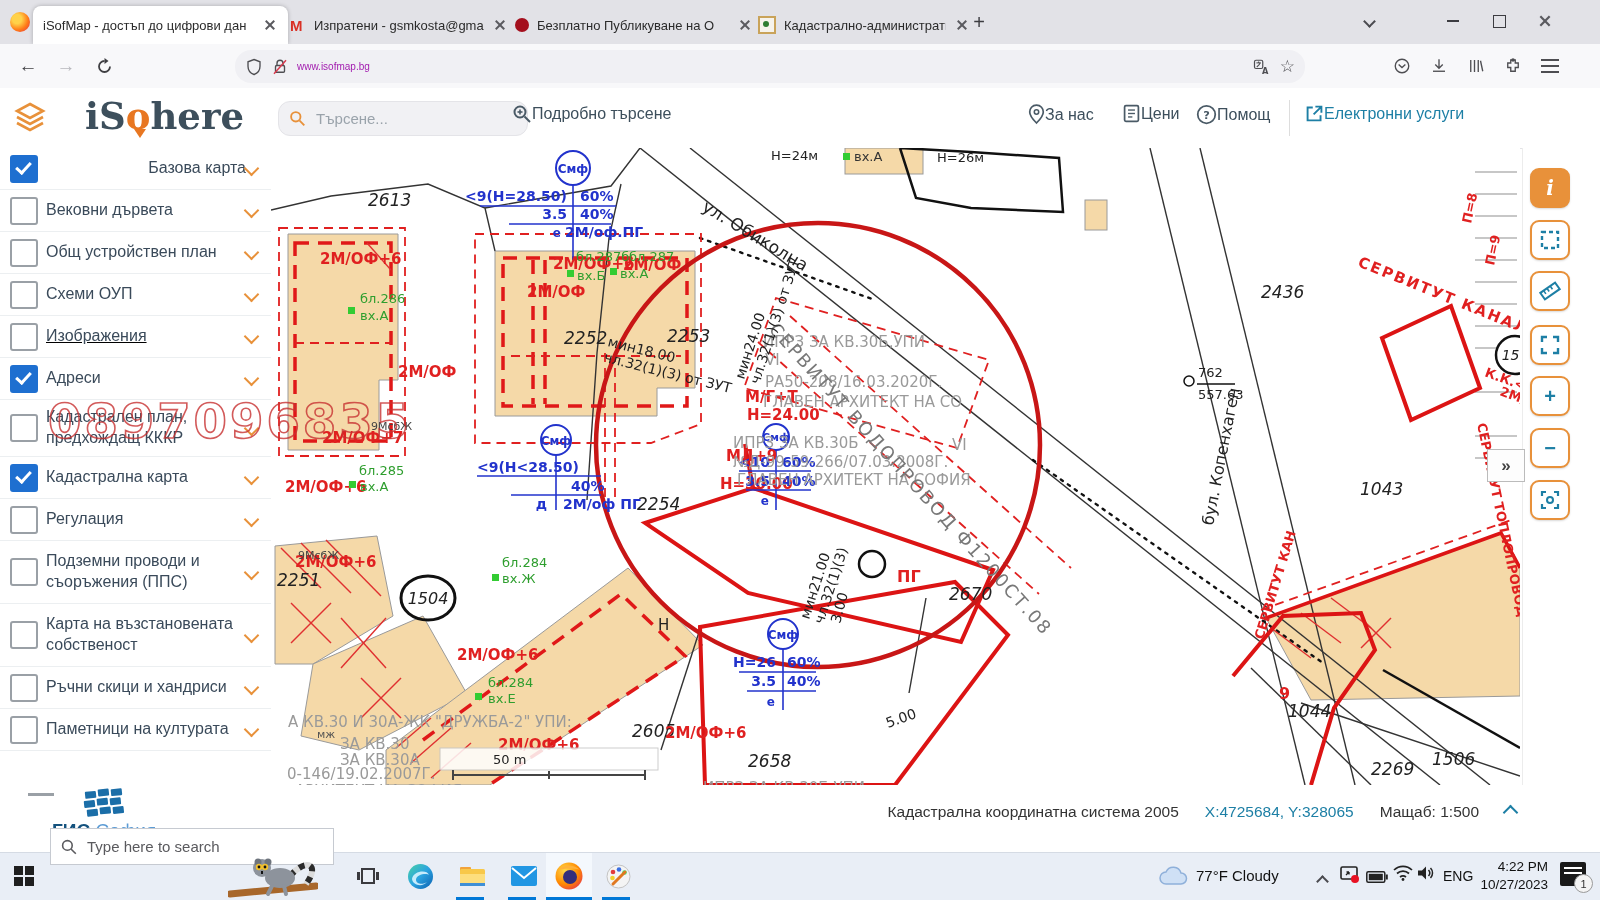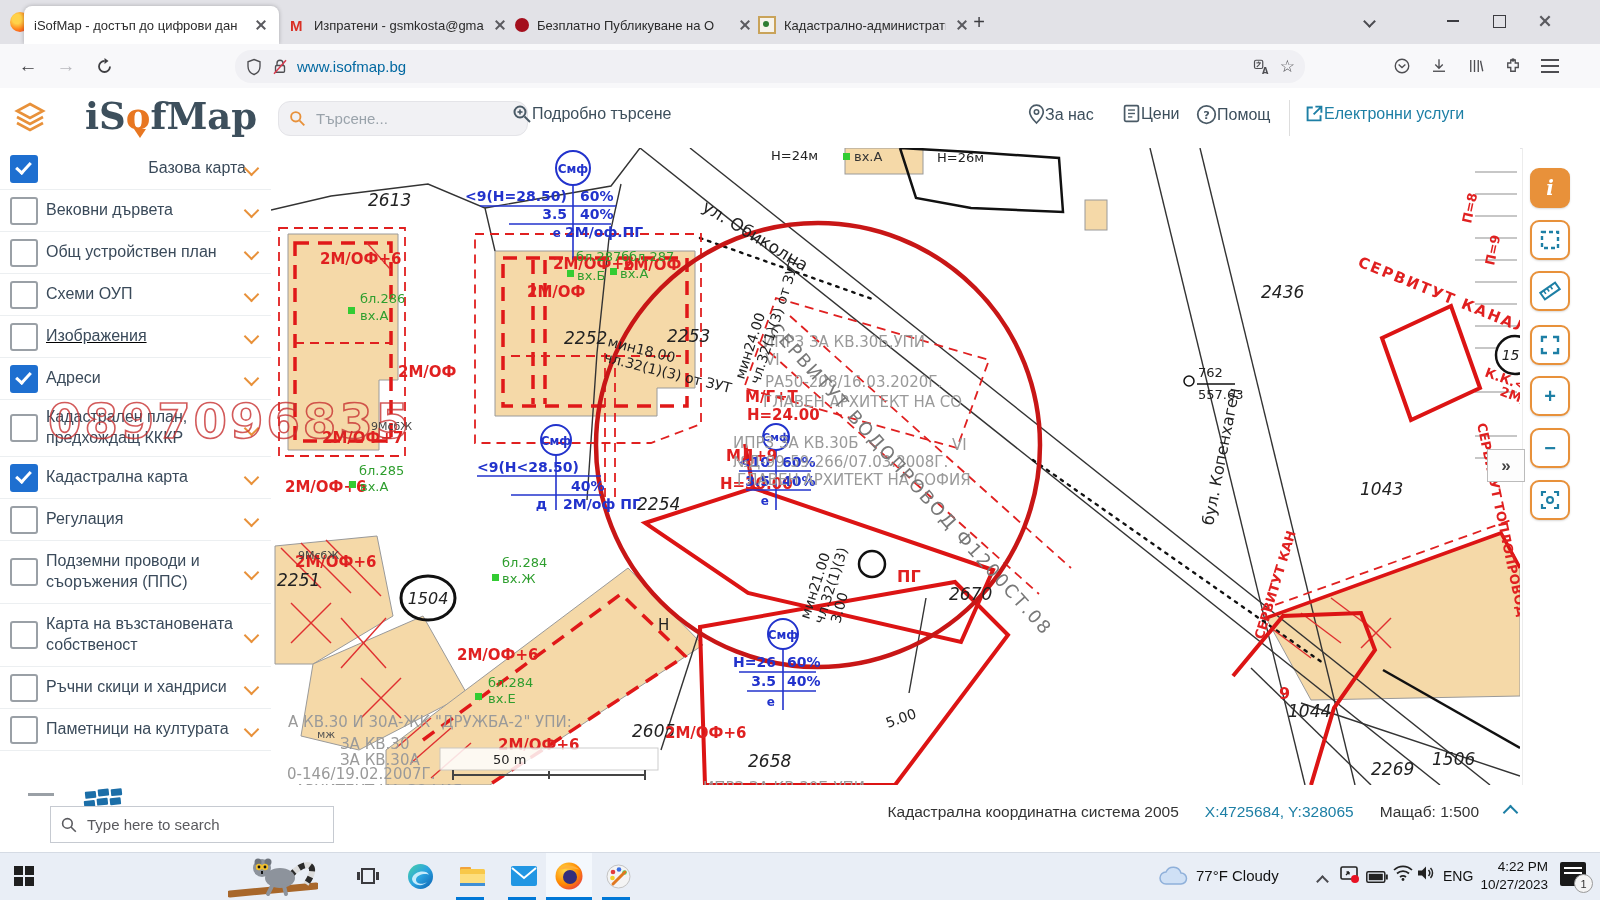--- a/index.html
+++ b/index.html
@@ -24,21 +24,21 @@
   .newtab{left:966px;top:10px;width:26px;height:26px;font-size:20px;color:#3c3c41;text-align:center;line-height:25px;border-radius:4px;cursor:pointer;}
   .winbtn{top:6px;width:34px;height:30px;display:flex;align-items:center;justify-content:center;cursor:pointer;}
   .mindash{width:12px;height:2px;background:#3c3c41;}
   .restbox{width:11px;height:11px;border:1.5px solid #3c3c41;background:transparent;}
   .navbar{left:0;top:44px;width:1600px;height:44px;background:#f8f8fa;border-bottom:1px solid #d8d8dc;}
   .navic{top:52px;width:28px;height:28px;display:flex;align-items:center;justify-content:center;
          font-size:19px;color:#3e3e42;border-radius:4px;cursor:pointer;}
   .navic.dis{color:#b7b7bc;}
   .urlbar{left:235px;top:50px;width:1050px;height:33px;background:#f0f0f4;border-radius:16px;
           display:flex;align-items:center;padding:0 10px;gap:8px;}
-  .urltxt{font-size:15px;color:#0369a1;flex:1;}
+  .urltxt{font-size:10px;color:#a21caf;flex:1;}
   .chev{display:inline-block;width:9px;height:9px;border-right:2.5px solid #e8913a;border-bottom:2.5px solid #e8913a;transform:rotate(45deg);}
   .chev.dark{border-color:#4a4a4f;width:7px;height:7px;border-width:2px;}
   .chev.up{transform:rotate(-135deg);}
   .chev.teal{border-color:#1d7fa5;}
   
   .siteheader{left:0;top:88px;width:1600px;height:60px;background:#fff;border-bottom:1px solid #e3e3e6;}
   .logotext{font-family:"DejaVu Serif","Liberation Serif",serif;font-weight:bold;font-size:37px;color:#3d4f5c;}
   .logotext .o{color:#e87722;position:relative;}
   .logotext .o::after{content:"";position:absolute;left:8px;bottom:-6px;border:6px solid transparent;border-top:9px solid #e87722;}
   .hsearch{left:278px;top:101px;width:228px;height:33px;background:#f1f1f4;border:1px solid #e4e4e8;border-radius:12px;
@@ -69,21 +69,21 @@
   
   .statusbar{left:0;top:785px;width:1600px;height:67px;background:#fff;}
   .statustxt{right:84px;top:803px;display:flex;gap:26px;align-items:center;font-size:15.5px;color:#333;position:absolute;}
   .coordteal{color:#1d7fa5;}
   .gislogo{left:52px;top:788px;display:flex;flex-direction:column;align-items:center;}
   .gistext{font-size:19px;margin-top:2px;}
   .gistext b{color:#14527e;} .gistext span{color:#5b9bd5;}
   .stub{left:28px;top:793px;width:26px;height:3px;background:#9aa0a6;}
   
   .taskbar{left:0;top:852px;width:1600px;height:48px;background:#e9eef6;border-top:1px solid #d5dbe4;}
-  .tsearch{left:50px;top:806px;width:262px;height:35px;background:#fff;border:1px solid #c6cad1;display:flex;align-items:center;gap:10px;padding:0 10px;}
+  .tsearch{left:50px;top:828px;width:262px;height:35px;background:#fff;border:1px solid #c6cad1;display:flex;align-items:center;gap:10px;padding:0 10px;}
   .tsearch .ph{color:#5a5a5e;font-size:15px;}
   .tkicon{top:860px;width:32px;height:32px;display:flex;align-items:center;justify-content:center;cursor:pointer;}
   .fxtile{left:546px;top:853px;width:46px;height:46px;background:#f4f8fd;display:flex;align-items:center;justify-content:center;cursor:pointer;}
   .runline{top:897px;height:3px;background:#0078d7;position:absolute;}
   .traytxt{font-size:14px;color:#111;}
   .timeblk{right:52px;top:858px;position:absolute;text-align:right;font-size:13.5px;color:#111;line-height:1.35;cursor:pointer;margin-left:40px;}
   .notif{right:14px;top:862px;position:absolute;width:26px;height:24px;background:#1a1a1a;border-radius:2px;cursor:pointer;}
   .notif::before{content:"";position:absolute;left:4px;top:5px;width:18px;height:2px;background:#fff;box-shadow:0 5px 0 #fff;}
   .badge1{position:absolute;right:-7px;bottom:-7px;width:17px;height:17px;border-radius:50%;background:#f4f4f4;border:1px solid #9a9a9a;
           font-size:11px;color:#333;display:flex;align-items:center;justify-content:center;}
@@ -91,21 +91,21 @@
   svg text{font-family:"DejaVu Sans",sans-serif;}
 </style>
 </head>
 <body>
 
 <div id="stage">
 
   <div class="abs tabbar"></div>
   <div class="abs fxlogo"></div>
 
-  <div class="abs tab active" style="left:24px;width:235px;">
+  <div class="abs tab active" style="left:33px;width:235px;">
     <span class="t">iSofMap - достъп до цифрови дан</span>
     <span class="xicon"></span>
   </div>
   <div class="abs tab" style="left:280px;width:218px;">
     <span class="gmailM">M</span>
     <span class="t">Изпратени - gsmkosta@gmail.</span>
     <span class="xicon"></span>
   </div>
   <div class="abs tab" style="left:505px;width:238px;">
     <span class="favdot"></span>
@@ -192,21 +192,21 @@
   </div>
 
   <div class="abs siteheader"></div>
   <div class="abs" style="left:12px;top:100px;">
     <svg width="36" height="36" viewBox="0 0 36 36">
       <path d="M18 4 L31 11 L18 18 L5 11 Z" fill="none" stroke="#e8913a" stroke-width="2.6"></path>
       <path d="M5 17 L18 24 L31 17" fill="none" stroke="#e8913a" stroke-width="2.6"></path>
       <path d="M5 23 L18 30 L31 23" fill="none" stroke="#e8913a" stroke-width="2.6"></path>
     </svg>
   </div>
-  <div class="abs logotext" style="left:85px;top:94px;"><span>iS</span><span class="o">o</span><span>fMap</span></div>
+  <div class="abs logotext" style="left:85px;top:94px;"><span>iS</span><span class="o">o</span><span>here</span></div>
   <div class="abs hsearch">
     <svg width="17" height="17" viewBox="0 0 20 20">
       <circle cx="8" cy="8" r="5.5" fill="none" stroke="#e8913a" stroke-width="2.2"></circle>
         <line x1="12.5" y1="12.5" x2="18" y2="18" stroke="#e8913a" stroke-width="2.2"></line>
     </svg>
     <input placeholder="Търсене..." style="">
   </div>
   <div class="abs hnav" style="left:512px;top:104px;">
     <svg width="20" height="20" viewBox="0 0 20 20">
       <circle cx="8" cy="8" r="5.5" fill="none" stroke="#4a5a66" stroke-width="2"></circle>

